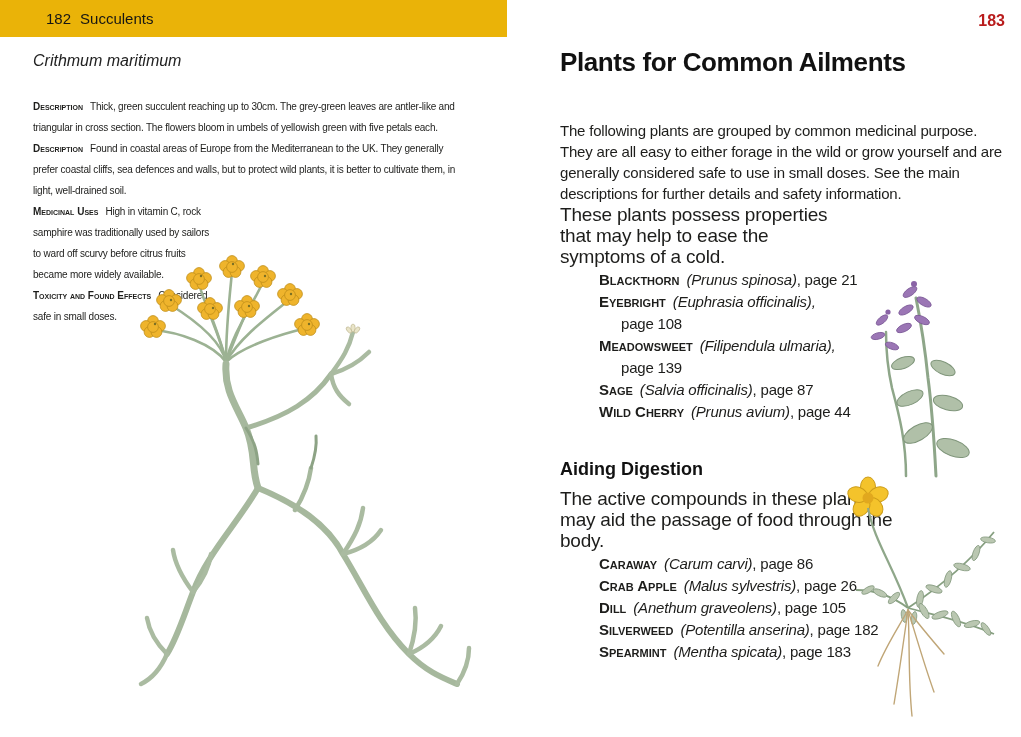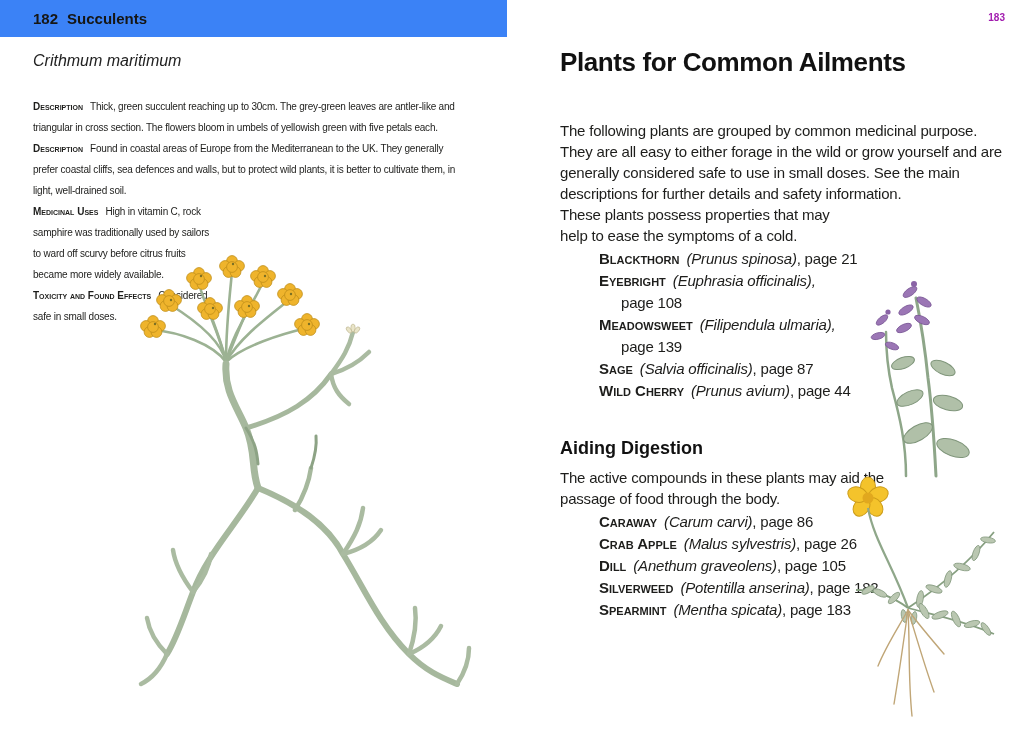--- a/index.html
+++ b/index.html
@@ -7,45 +7,45 @@
     width:1021px;height:737px;
     font-family:"Liberation Sans",sans-serif;
     color:#1d1d1b;
     -webkit-font-smoothing:antialiased;
   }
   .spread{position:relative;width:1021px;height:737px;background:#fff;overflow:hidden;}
 
   
   .teal-bar{
     position:absolute;left:0;top:0;width:507px;height:37px;
-    background:#3b82f6;display:flex;align-items:center;
-    padding-left:33px;box-sizing:border-box;
-    font-size:15px;font-weight:bold;color:#161614;
+    background:#eab308;display:flex;align-items:center;
+    padding-left:46px;box-sizing:border-box;
+    font-size:15px;font-weight:normal;color:#161614;
   }
   .teal-bar .pnum{margin-right:9px;}
   .pagenum-right{
     position:absolute;top:12px;right:16px;
-    font-size:10px;font-weight:bold;color:#a21caf;
+    font-size:16px;font-weight:bold;color:#b91c1c;
   }
 
   
   .left-page{position:absolute;left:33px;top:48px;width:437px;}
   .right-page{position:absolute;left:560px;top:48px;width:448px;}
 
   h1.title{font-size:26px;line-height:28px;margin:0;font-weight:bold;letter-spacing:-0.4px;color:#111;}
   h2.latin{font-size:16px;line-height:22px;margin:2px 0 0 0;font-weight:normal;font-style:italic;color:#222;}
 
   .body{font-size:10px;line-height:21px;letter-spacing:-0.2px;margin:0;}
   .first{margin-top:24px;}
   .sc{font-variant:small-caps;font-weight:bold;margin-right:7px;letter-spacing:0;}
   .narrow{width:178px;}
 
   .intro{font-size:15px;line-height:21px;letter-spacing:-0.2px;margin:44px 0 0 0;}
   h3.group-h{font-size:18px;line-height:21px;margin:36px 0 8px 0;font-weight:bold;color:#111;}
-  .gtext{font-size:15px;line-height:21px;letter-spacing:-0.2px;margin:0 0 2px 0;}
+  .gtext{font-size:19px;line-height:21px;letter-spacing:-0.2px;margin:0 0 2px 0;}
   .w272{width:272px;}
   .w348{width:348px;}
   .plist{margin-top:2px;margin-left:39px;}
   .li{font-size:15px;line-height:22px;letter-spacing:-0.2px;}
   .li i{font-style:italic;}
   .cont{padding-left:22px;}
 
   
   .rs-illo{position:absolute;left:72px;top:172px;}
   .sage-illo{position:absolute;left:288px;top:210px;}

